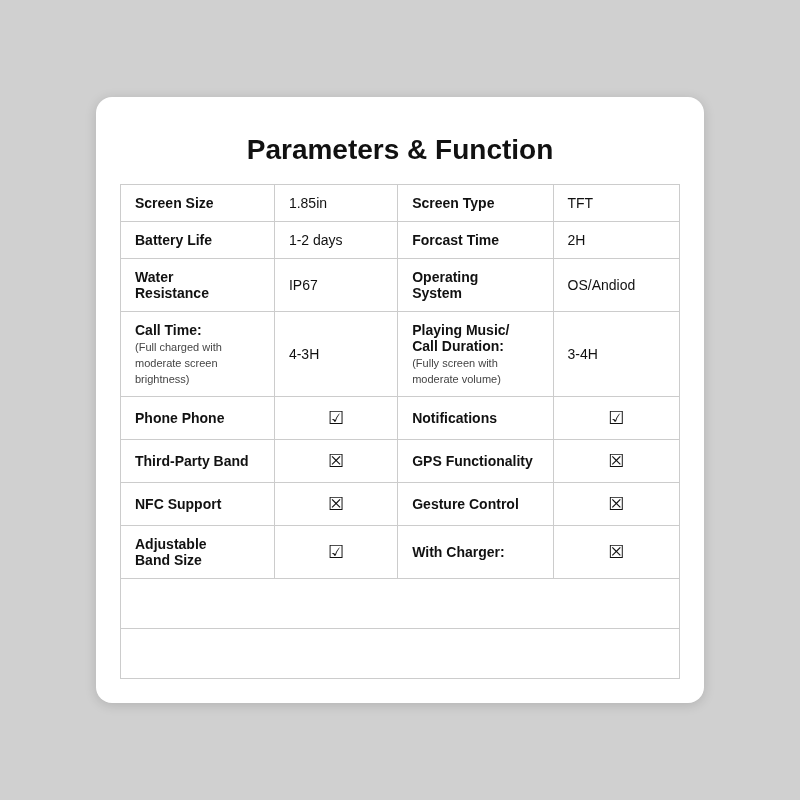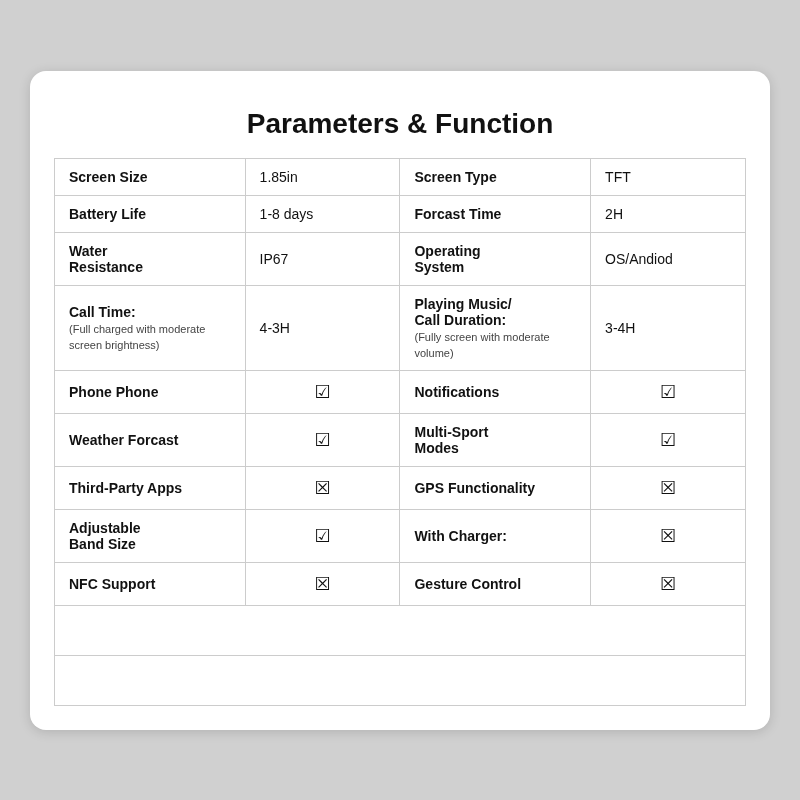--- a/index.html
+++ b/index.html
@@ -7,21 +7,21 @@
       background: #d0d0d0;
       display: flex;
       justify-content: center;
       align-items: center;
       min-height: 100vh;
       font-family: Arial, sans-serif;
     }
     .card {
       background: #fff;
       border-radius: 16px;
-      width: 740px;
+      width: 608px;
       padding: 37px 24px 24px;
       box-shadow: 0 2px 12px rgba(0,0,0,0.15);
     }
     .page-title {
       text-align: center;
       font-size: 28px;
       font-weight: bold;
       margin-bottom: 18px;
       color: #111;
     }
@@ -66,21 +66,21 @@
   <table>
     <tbody id="table-body">
         <tr>
       <td class="label"><b>Screen Size</b></td>
       <td class="value">1.85in</td>
       <td class="label"><b>Screen Type</b></td>
       <td class="value">TFT</td>
     </tr>
         <tr>
       <td class="label"><b>Battery Life</b></td>
-      <td class="value">1-8 days</td>
+      <td class="value">1-2 days</td>
       <td class="label"><b>Forcast Time</b></td>
       <td class="value">2H</td>
     </tr>
         <tr>
       <td class="label"><b>Water<br>Resistance</b></td>
       <td class="value">IP67</td>
       <td class="label"><b>Operating<br>System</b></td>
       <td class="value">OS/Andiod</td>
     </tr>
         <tr>
@@ -93,41 +93,35 @@
       </td>
       <td class="value">3-4H</td>
     </tr>
         <tr>
       <td class="label"><b>Phone Phone</b></td>
       <td class="check-cell">☑</td>
       <td class="label"><b>Notifications</b></td>
       <td class="check-cell">☑</td>
     </tr>
         <tr>
-      <td class="label"><b>Weather Forcast</b></td>
-      <td class="check-cell">☑</td>
-      <td class="label"><b>Multi-Sport<br>Modes</b></td>
-      <td class="check-cell">☑</td>
+      <td class="label"><b>Third-Party Band</b></td>
+      <td class="check-cell">☒</td>
+      <td class="label"><b>GPS Functionality</b></td>
+      <td class="check-cell">☒</td>
     </tr>
         <tr>
-      <td class="label"><b>Third-Party Apps</b></td>
+      <td class="label"><b>NFC Support</b></td>
       <td class="check-cell">☒</td>
-      <td class="label"><b>GPS Functionality</b></td>
+      <td class="label"><b>Gesture Control</b></td>
       <td class="check-cell">☒</td>
     </tr>
         <tr>
       <td class="label"><b>Adjustable<br>Band Size</b></td>
       <td class="check-cell">☑</td>
       <td class="label"><b>With Charger:</b></td>
-      <td class="check-cell">☒</td>
-    </tr>
-        <tr>
-      <td class="label"><b>NFC Support</b></td>
-      <td class="check-cell">☒</td>
-      <td class="label"><b>Gesture Control</b></td>
       <td class="check-cell">☒</td>
     </tr>
         <tr class="empty-row">
           <td colspan="4"></td>
         </tr>
         <tr class="empty-row">
           <td colspan="4"></td>
         </tr>
       </tbody>
   </table>

